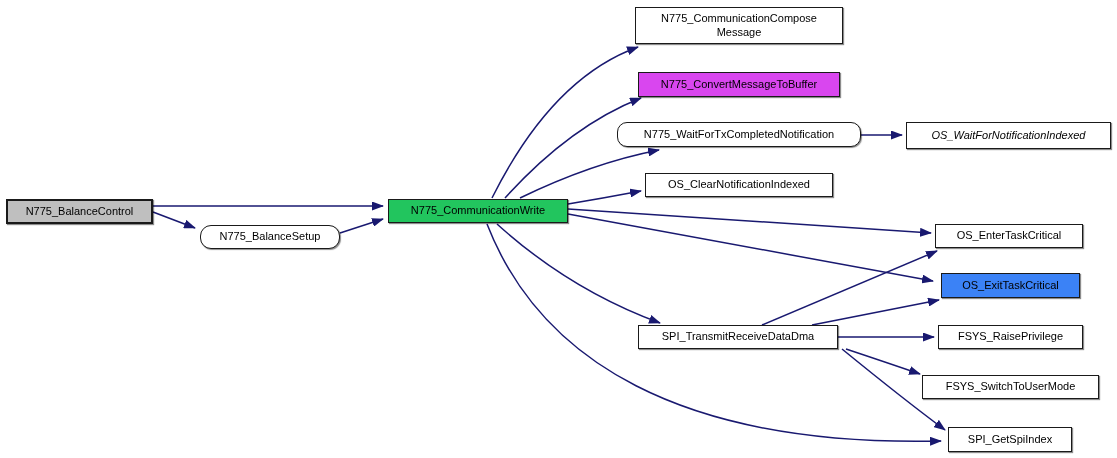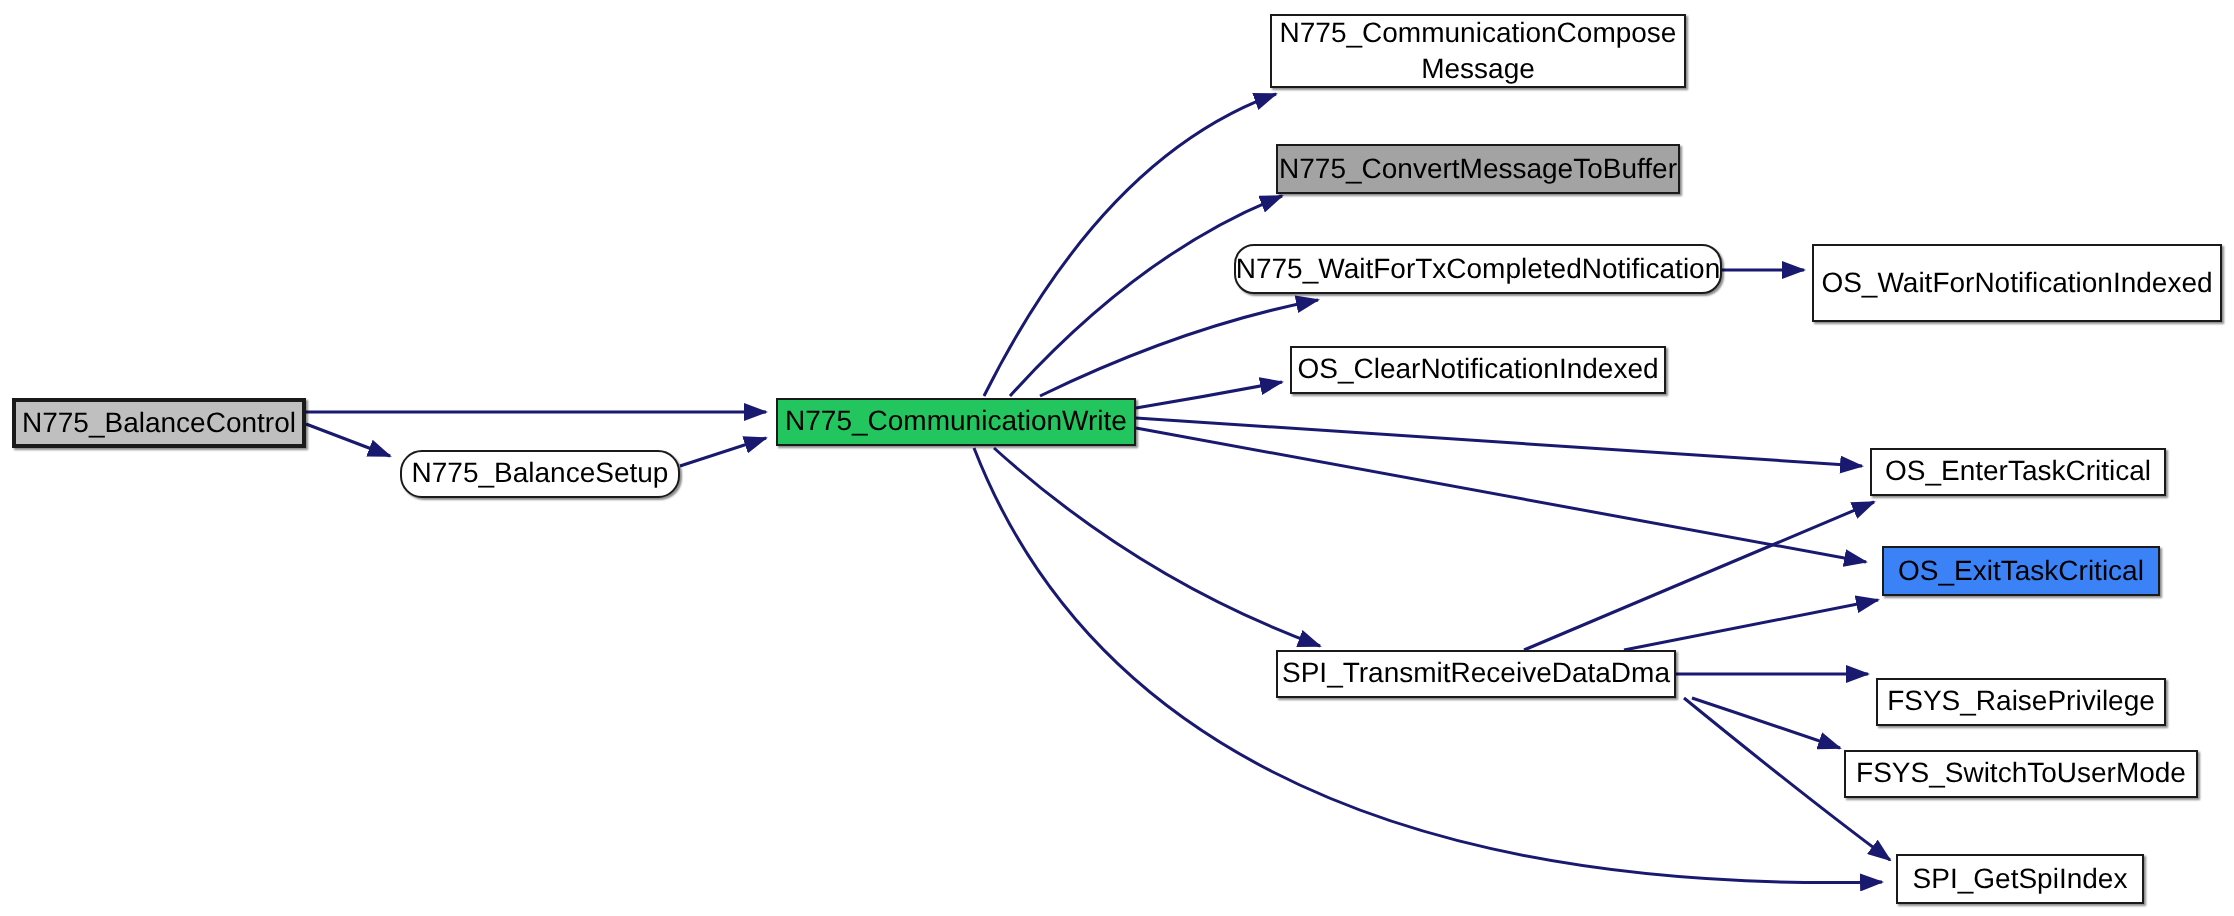--- a/index.html
+++ b/index.html
@@ -27,21 +27,21 @@
   }
   .node {
     position: absolute;
     display: flex;
     align-items: center;
     justify-content: center;
     box-sizing: border-box;
     background: #ffffff;
     border: 1px solid #1a1a1a;
     box-shadow: 1px 1px 1px rgba(0,0,0,0.45);
-    font-size: 14px;
+    font-size: 11px;
     line-height: 1.25;
     color: #000000;
     text-align: center;
     white-space: pre-line;
     cursor: pointer;
     z-index: 2;
   }
   .node.highlight {
     border-width: 2px;
   }
@@ -75,24 +75,24 @@
         <path d="M846,349 Q885,362 920,374" class="edge" stroke="#191970" marker-end="url(#arrowhead)"></path>
         <path d="M842,349 Q902,398 945,430" class="edge" stroke="#191970" marker-end="url(#arrowhead)"></path>
       </g>
   </svg>
   <div id="nodes-group">
       <div class="node highlight" style="left: 6px; top: 199px; width: 147px; height: 25px; background: rgb(191, 191, 191);">N775_BalanceControl</div>
       <div class="node" style="left: 200px; top: 225px; width: 140px; height: 24px; background: rgb(255, 255, 255); border-radius: 11px;">N775_BalanceSetup</div>
       <div class="node" style="left: 388px; top: 199px; width: 180px; height: 24px; background: #22c55e;">N775_CommunicationWrite</div>
       <div class="node" style="left: 635px; top: 7px; width: 208px; height: 37px; background: rgb(255, 255, 255);">N775_CommunicationCompose
 Message</div>
-      <div class="node" style="left: 638px; top: 72px; width: 202px; height: 25px; background: #a3a3a3;">N775_ConvertMessageToBuffer</div>
+      <div class="node" style="left: 638px; top: 72px; width: 202px; height: 25px; background: #d946ef;">N775_ConvertMessageToBuffer</div>
       <div class="node" style="left: 617px; top: 122px; width: 244px; height: 25px; background: rgb(255, 255, 255); border-radius: 10px;">N775_WaitForTxCompletedNotification</div>
-      <div class="node" style="left: 906px; top: 122px; width: 205px; height: 39px; background: rgb(255, 255, 255);">OS_WaitForNotificationIndexed</div>
+      <div class="node" style="left: 906px; top: 122px; width: 205px; height: 27px; background: rgb(255, 255, 255); font-style: italic;">OS_WaitForNotificationIndexed</div>
       <div class="node" style="left: 645px; top: 173px; width: 188px; height: 24px; background: rgb(255, 255, 255);">OS_ClearNotificationIndexed</div>
       <div class="node" style="left: 935px; top: 224px; width: 148px; height: 24px; background: rgb(255, 255, 255);">OS_EnterTaskCritical</div>
       <div class="node" style="left: 941px; top: 273px; width: 139px; height: 25px; background: #3b82f6;">OS_ExitTaskCritical</div>
       <div class="node" style="left: 638px; top: 325px; width: 200px; height: 24px; background: rgb(255, 255, 255);">SPI_TransmitReceiveDataDma</div>
-      <div class="node" style="left: 938px; top: 325px; width: 145px; height: 24px; background: rgb(255, 255, 255); margin-top: 14px;">FSYS_RaisePrivilege</div>
+      <div class="node" style="left: 938px; top: 325px; width: 145px; height: 24px; background: rgb(255, 255, 255);">FSYS_RaisePrivilege</div>
       <div class="node" style="left: 922px; top: 375px; width: 177px; height: 24px; background: rgb(255, 255, 255);">FSYS_SwitchToUserMode</div>
       <div class="node" style="left: 948px; top: 427px; width: 124px; height: 25px; background: rgb(255, 255, 255);">SPI_GetSpiIndex</div>
     </div>
 </div>
 
 </body></html>

